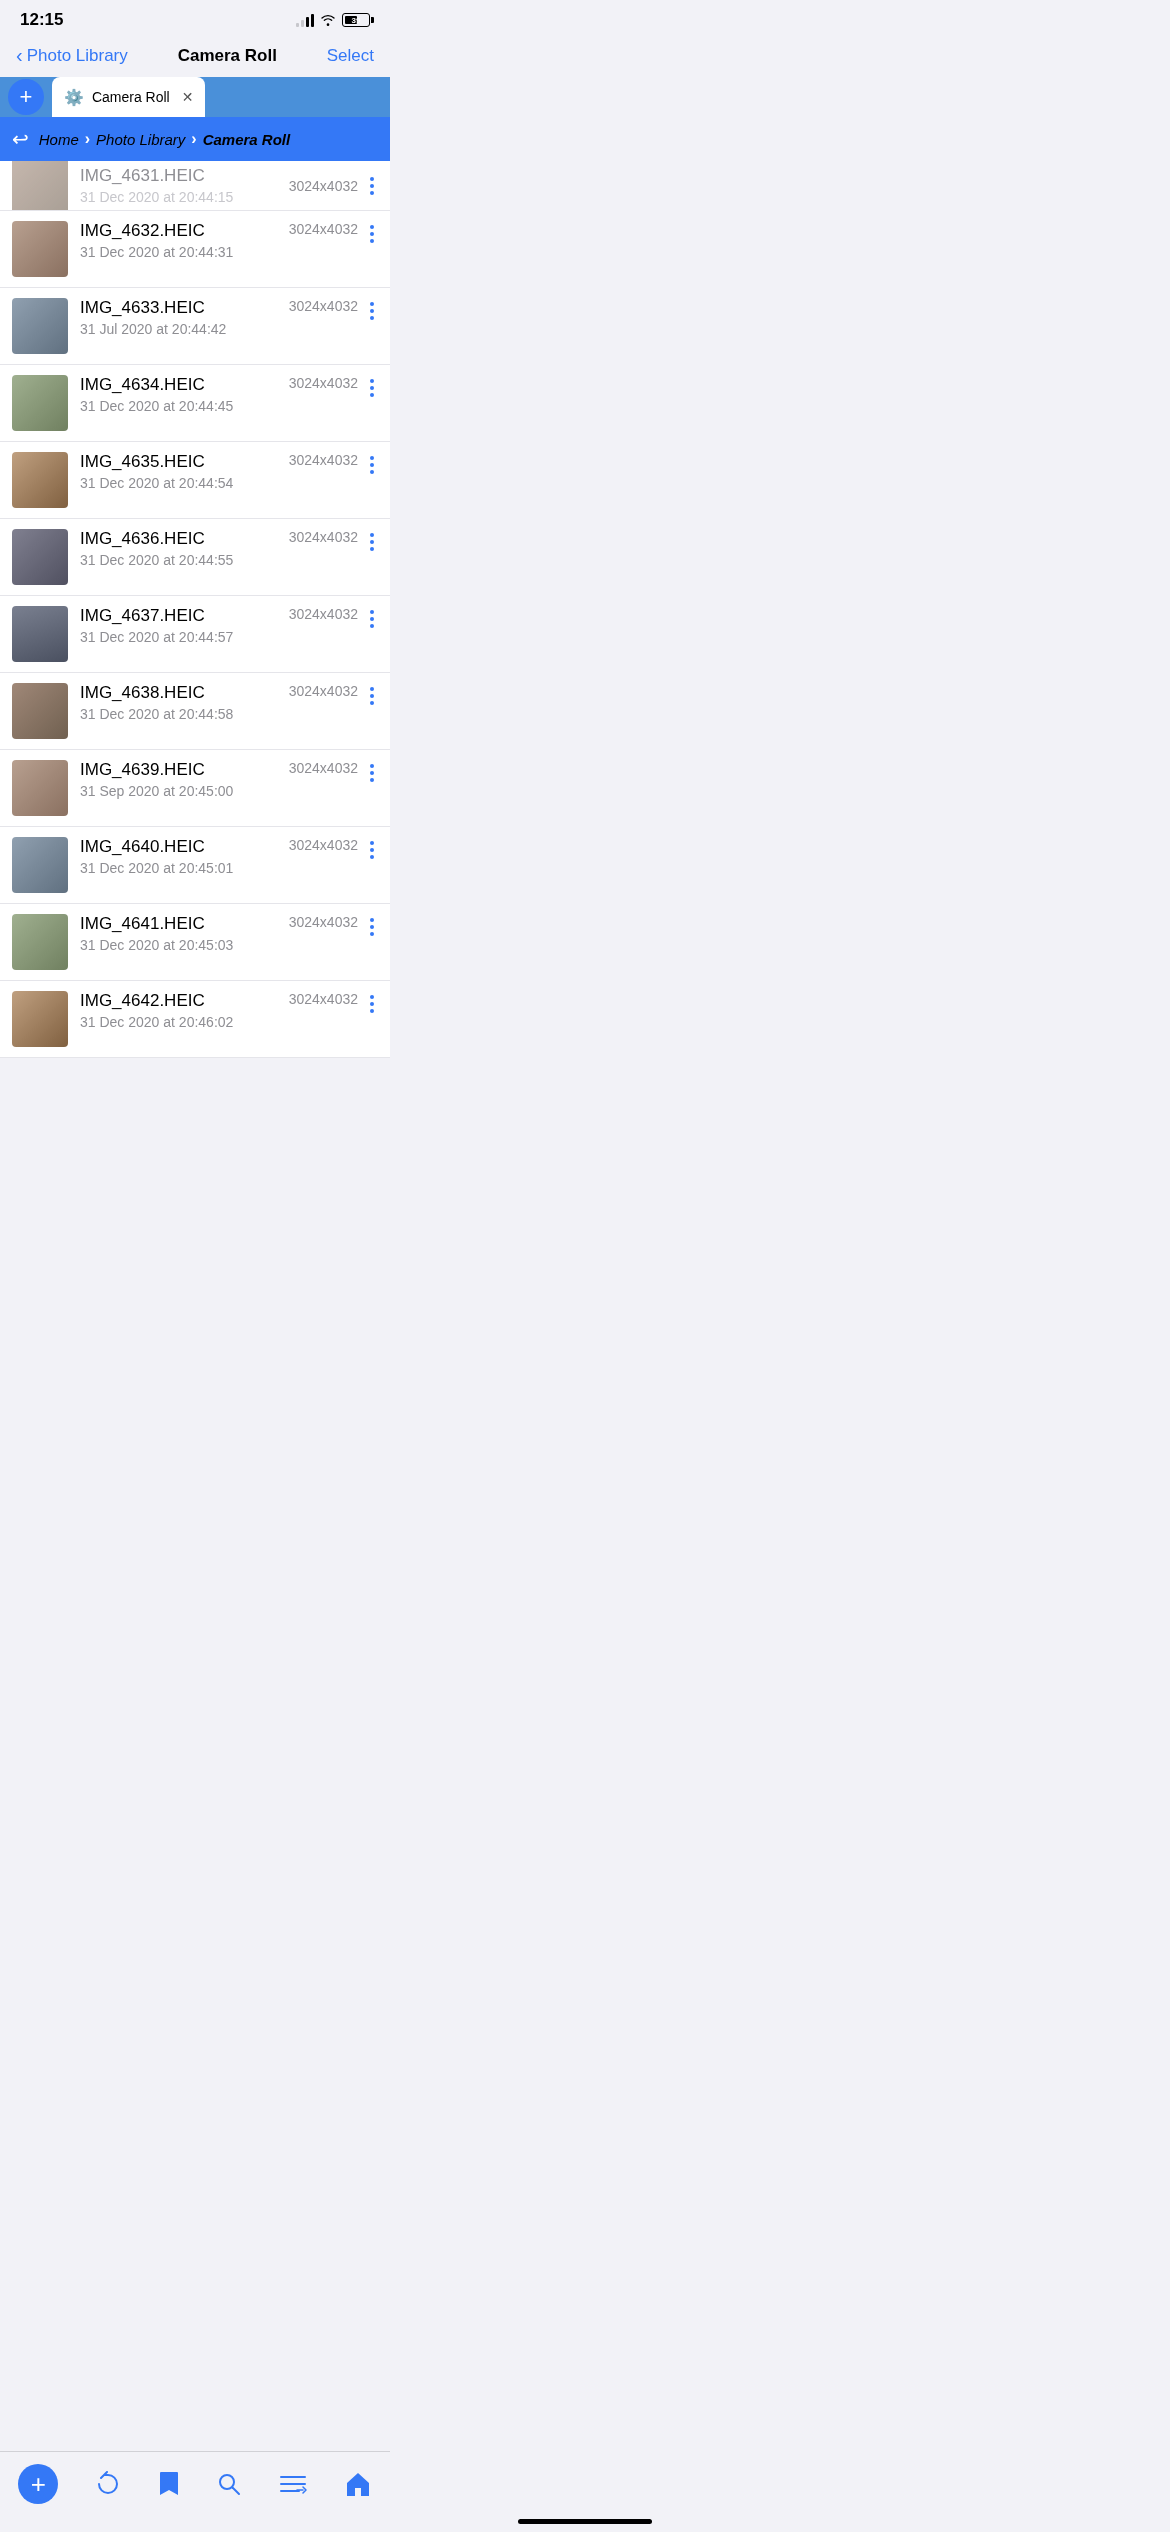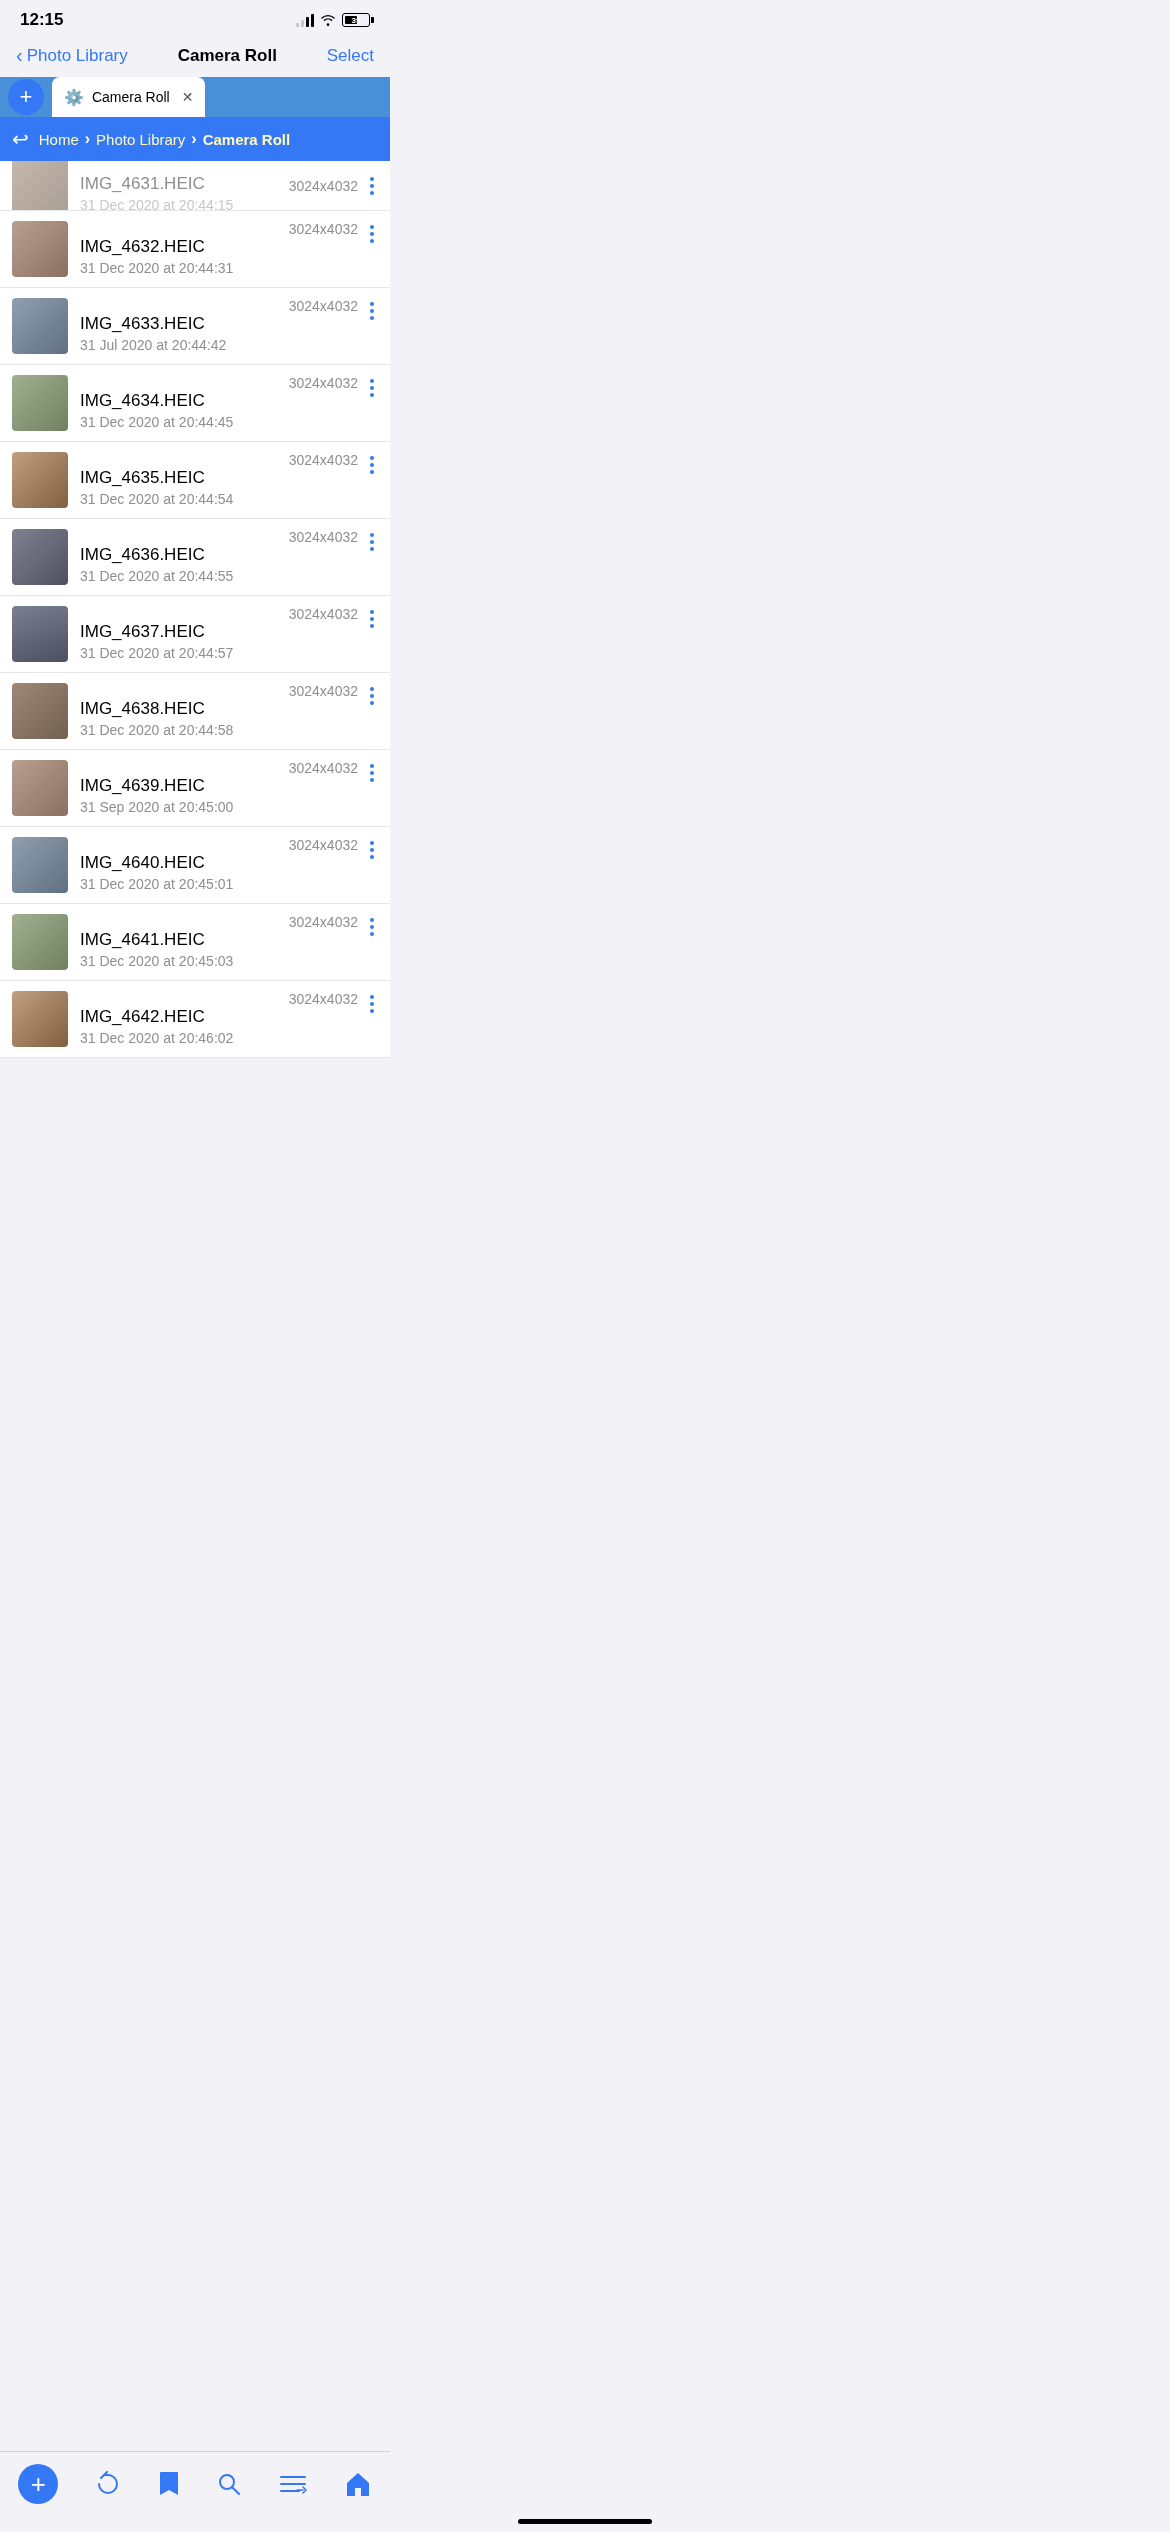--- a/index.html
+++ b/index.html
@@ -181,24 +181,25 @@
       padding: 0 12px;
       height: 44px;
       gap: 6px;
     }
     .breadcrumb-history-icon {
       color: #fff;
       font-size: 20px;
       margin-right: 4px;
     }
     .breadcrumb-item {
-      color: #fef9c3;
+      color: #000000;
       font-size: 15px;
       font-weight: 400;
       cursor: pointer;
+      font-style: italic;
     }
     .breadcrumb-chevron {
       color: #fff;
       font-size: 16px;
       font-weight: 600;
     }
     .breadcrumb-item-active {
       font-weight: 600;
     }
     .file-row {
@@ -235,21 +236,20 @@
 
     .file-info {
       flex: 1;
       min-width: 0;
     }
     .file-name {
       font-size: 17px;
       font-weight: 400;
       color: #000;
       margin-bottom: 3px;
-      margin-top: 16px;
     }
     .file-date {
       font-size: 14px;
       color: #8e8e93;
     }
     .file-size {
       font-size: 14px;
       color: #8e8e93;
       margin-right: 8px;
       flex-shrink: 0;

